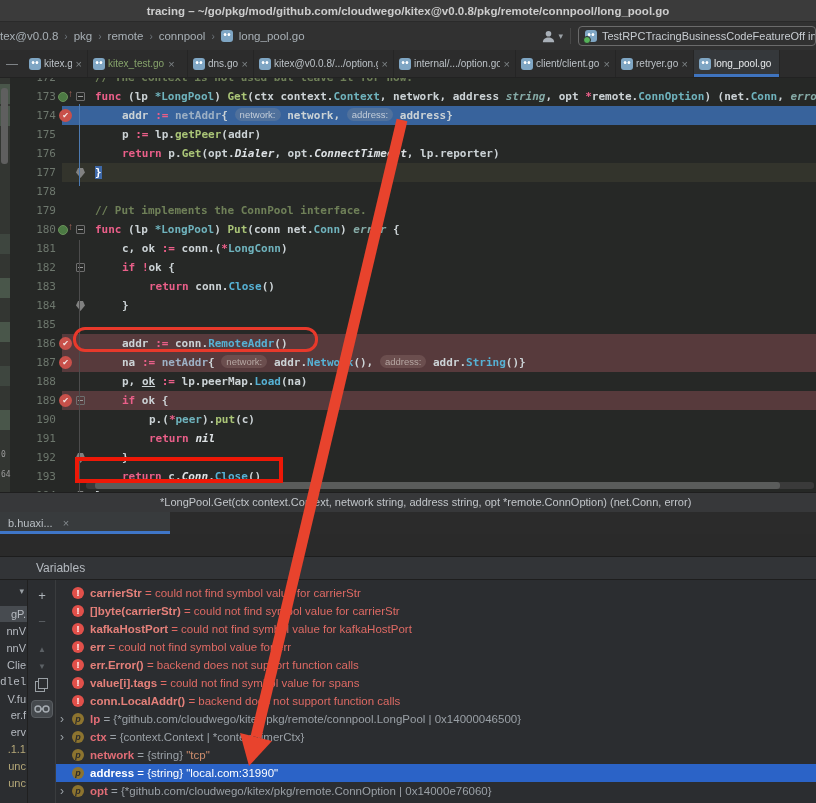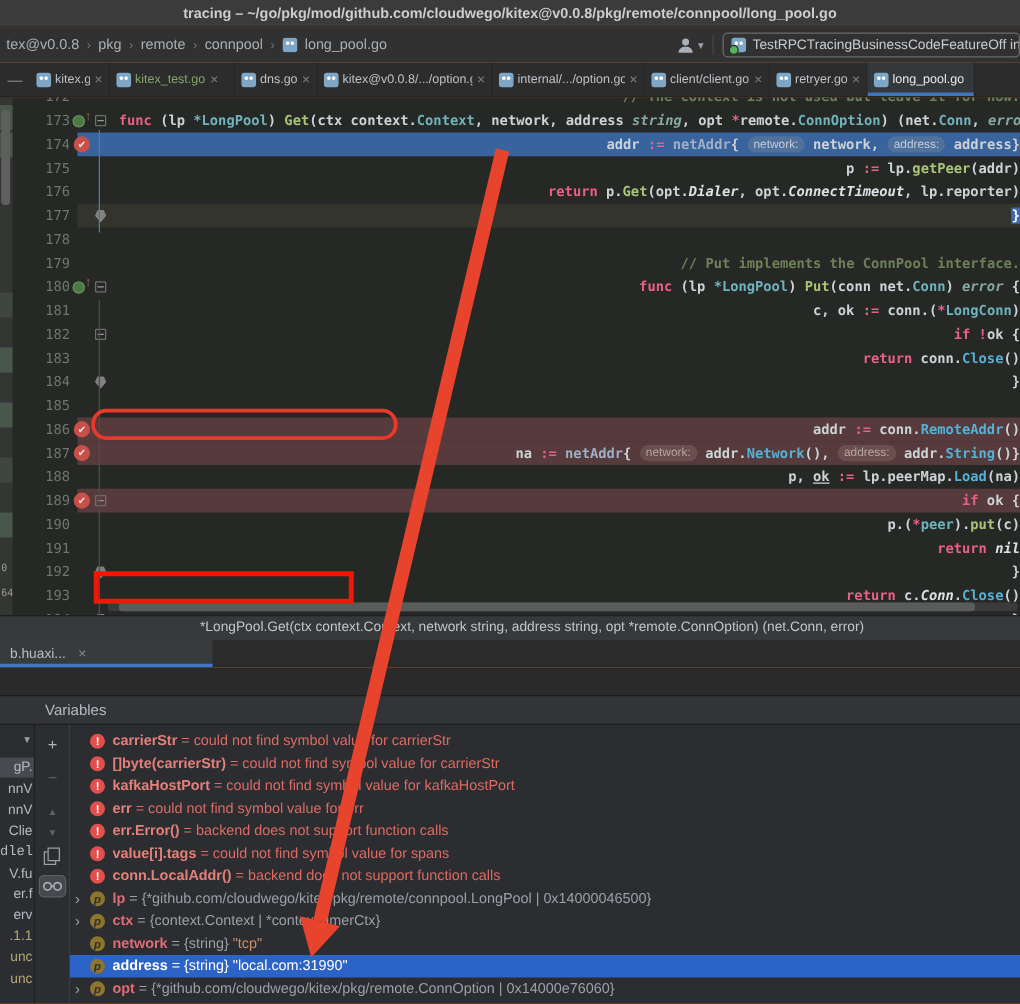--- a/index.html
+++ b/index.html
@@ -1,26 +1,26 @@
 <!DOCTYPE html>
 <html><head>
 <meta charset="utf-8">
 <style>
   * { margin:0; padding:0; box-sizing:border-box; }
   html,body { background:#1a1a1a; }
   .screen{ position:relative; width:816px; height:803px; overflow:hidden;
-    background:#f97316; font-family:"Liberation Sans", sans-serif; -webkit-font-smoothing:antialiased;}
+    background:#404040; font-family:"Liberation Sans", sans-serif; -webkit-font-smoothing:antialiased;}
   
   .titlebar{ position:absolute; top:0; left:0; width:816px; height:22px; background:#3b3b3b;
     border-bottom:1px solid #2a2a2a; text-align:center; line-height:22px;
     font-size:11.5px; font-weight:bold; color:#cdcdcd; white-space:nowrap; overflow:hidden;}
   
   .navbar{ position:absolute; top:22px; left:0; width:816px; height:28px; background:#313131;
     display:flex; align-items:center; }
-  .crumbs{ display:flex; align-items:center; gap:6px; padding-left:5px; font-size:11.5px;
+  .crumbs{ display:flex; align-items:center; gap:6px; padding-left:0; font-size:11.5px;
     color:#a8b0b6; white-space:nowrap; overflow:hidden; flex:0 1 auto;}
   .crumb-sep{ color:#6f767c; font-size:10px; }
   .nav-right{ position:absolute; right:0; top:0; height:28px; display:flex; align-items:center; gap:7px; padding-right:0;}
   .user-wrap{ display:flex; align-items:center; gap:2px; }
   .nav-divider{ width:1px; height:16px; background:#474747; }
   .runbox{ display:flex; align-items:center; gap:5px; border:1px solid #6b6b6b; border-radius:4px;
     height:20px; padding:0 6px; font-size:11px; color:#c7ccd1; white-space:nowrap; width:238px; overflow:hidden;}
   .go-icon{ position:relative; display:inline-block; width:12px; height:12px; border-radius:3px; flex:0 0 12px;
     background: radial-gradient(circle at 34% 38%, #ffffff 1px, rgba(255,255,255,0) 1.8px),
                 radial-gradient(circle at 66% 38%, #ffffff 1px, rgba(255,255,255,0) 1.8px), #7fa6c4;}
@@ -53,21 +53,21 @@
   .ln{ position:absolute; left:10px; right:0; height:19px; white-space:pre; }
   .ln:before{ content:''; position:absolute; left:52px; right:0; top:0; bottom:0; background:transparent;}
   .ln.exec:before{ background:#38639c; }
   .ln.bpline:before{ background:#573a3c; }
   .ln.caret:before{ background:#33342c; }
   .lnum{ position:absolute; left:0; top:0; width:46px; text-align:right; color:#6d776d;
     font:11px/19px "DejaVu Sans Mono", monospace; }
   .gslot{ position:absolute; left:48px; top:0; width:16px; height:19px; }
   .fslot{ position:absolute; left:64px; top:0; width:14px; height:19px; }
   .codetxt{ position:absolute; left:85px; top:0; right:0; font:bold 11px/19px "DejaVu Sans Mono", monospace;
-    color:#ccd3d6; white-space:pre;text-align:right;}
+    color:#ccd3d6; white-space:pre;}
   .sg-kw{color:#ea5f89}.sg-op{color:#ea5f89}.sg-fn{color:#aac577}.sg-mth{color:#56b1d4}
   .sg-typ{color:#6fb3bd}.sg-typi{color:#85aaa6;font-style:italic}.sg-cmt{color:#6f8058}
   .sg-pln{color:#ccd3d6}.sg-ital{color:#dde1e4;font-style:italic}.sg-ref{color:#9db0c5}
   .sg-und{color:#ccd3d6;text-decoration:underline}
   .sg-chipb,.sg-chipr{ display:inline-block; font:9.5px/13px "Liberation Sans",sans-serif; border-radius:7px;
     padding:0 5px; vertical-align:1px;}
   .sg-chipb{ background:#50719c; color:#c3cdd9;} .sg-chipr{ background:#6b4e4e; color:#b5a6a2;}
   .sg-chip{ background:#3f69a8; color:#fff;}
   .bp-icon{ position:absolute; left:1px; top:3px; width:13px; height:13px; border-radius:50%; background:#c8504a; }
   .bp-icon:after{ content:'\2714'; position:absolute; left:0; top:0; width:13px; text-align:center;

